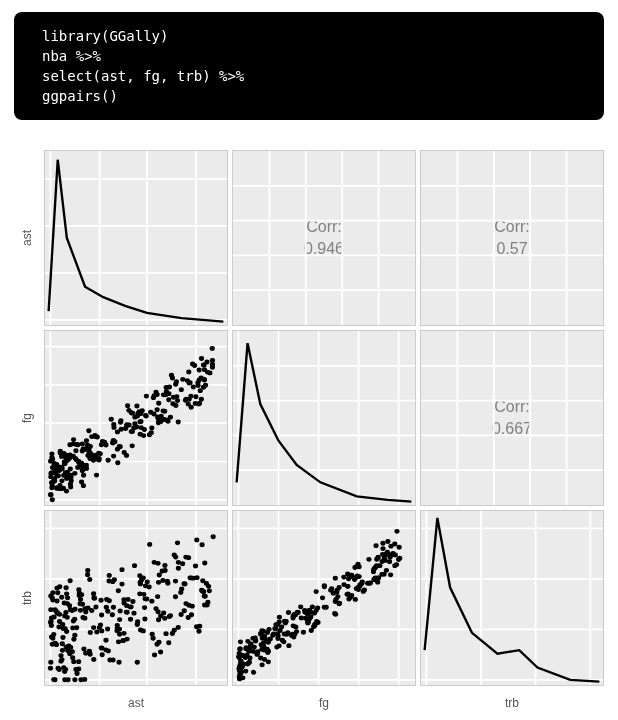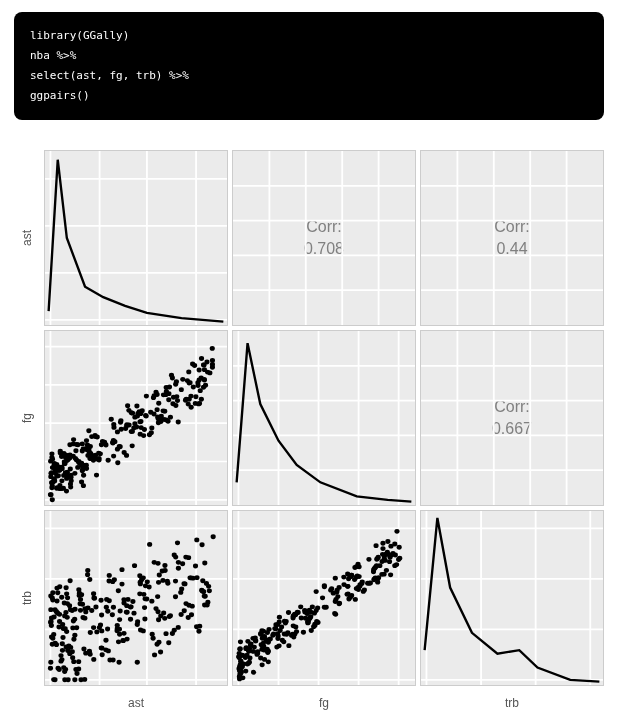--- a/index.html
+++ b/index.html
@@ -12,23 +12,23 @@
   }
   .page {
     width: 618px;
     padding: 12px 14px;
     box-sizing: border-box;
   }
   .codeblock {
     background: #000;
     color: #fff;
     border-radius: 8px;
-    padding: 14px 16px;
+    padding: 14px 28px;
     font-family: Consolas, Menlo, monospace;
-    font-size: 11px;
+    font-size: 14px;
     line-height: 20px;
     white-space: pre;
     box-sizing: border-box;
   }
   .chart-wrap {
     margin-top: 30px;
   }
   .matrix {
     display: grid;
     grid-template-columns: 26px 1fr 1fr 1fr;
@@ -129,38 +129,38 @@
             <line class="gridline" x1="0" y1="40" x2="100" y2="40"></line>
             <line class="gridline" x1="0" y1="60" x2="100" y2="60"></line>
             <line class="gridline" x1="0" y1="80" x2="100" y2="80"></line>
           <line class="gridline" x1="20" y1="0" x2="20" y2="100"></line>
             <line class="gridline" x1="40" y1="0" x2="40" y2="100"></line>
             <line class="gridline" x1="60" y1="0" x2="60" y2="100"></line>
             <line class="gridline" x1="80" y1="0" x2="80" y2="100"></line>
         </svg>
         <div class="corr">
             <span>Corr:</span>
-            <span>0.708</span>
+            <span>0.946</span>
           </div>
       </div>
 
       <div class="panel">
         <svg viewBox="0 0 100 100" preserveAspectRatio="none">
           <line class="gridline" x1="0" y1="20" x2="100" y2="20"></line>
             <line class="gridline" x1="0" y1="40" x2="100" y2="40"></line>
             <line class="gridline" x1="0" y1="60" x2="100" y2="60"></line>
             <line class="gridline" x1="0" y1="80" x2="100" y2="80"></line>
           <line class="gridline" x1="20" y1="0" x2="20" y2="100"></line>
             <line class="gridline" x1="40" y1="0" x2="40" y2="100"></line>
             <line class="gridline" x1="60" y1="0" x2="60" y2="100"></line>
             <line class="gridline" x1="80" y1="0" x2="80" y2="100"></line>
         </svg>
         <div class="corr">
             <span>Corr:</span>
-            <span>0.44</span>
+            <span>0.57</span>
           </div>
       </div>
 
       <div class="rowlabel">fg</div>
 
       <div class="panel">
 
         <svg viewBox="0 0 100 100" preserveAspectRatio="none">
           <line class="gridline" x1="0" y1="97" x2="100" y2="97"></line>
             <line class="gridline" x1="0" y1="75" x2="100" y2="75"></line>

